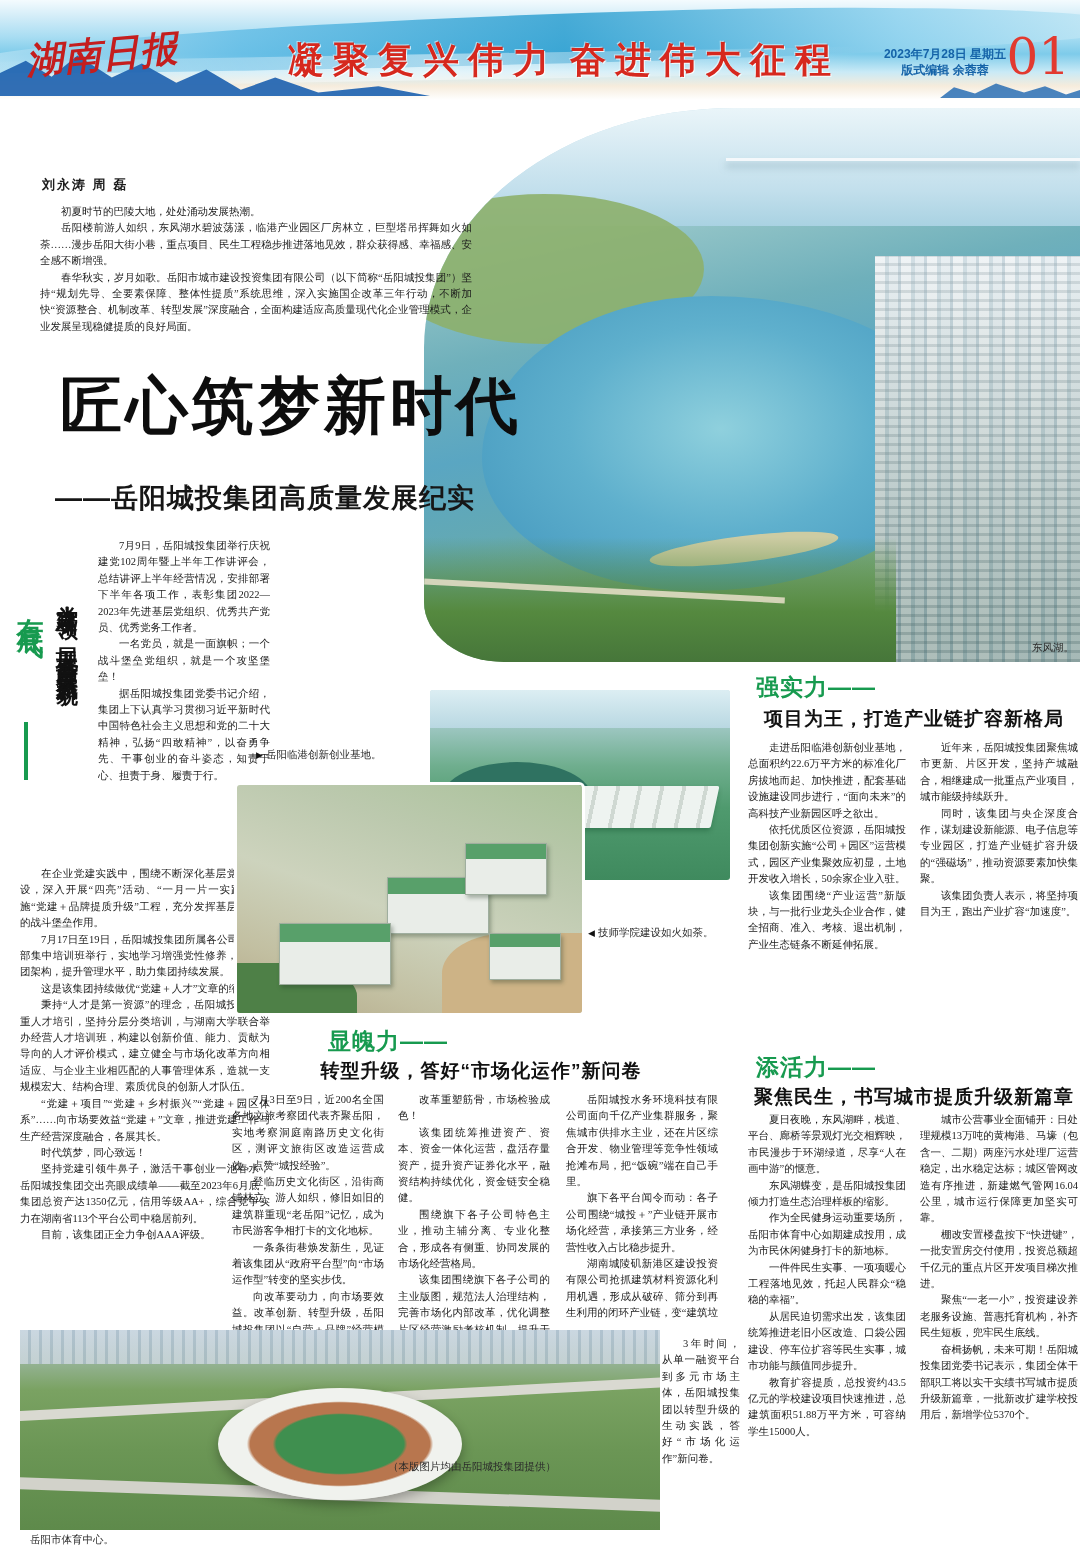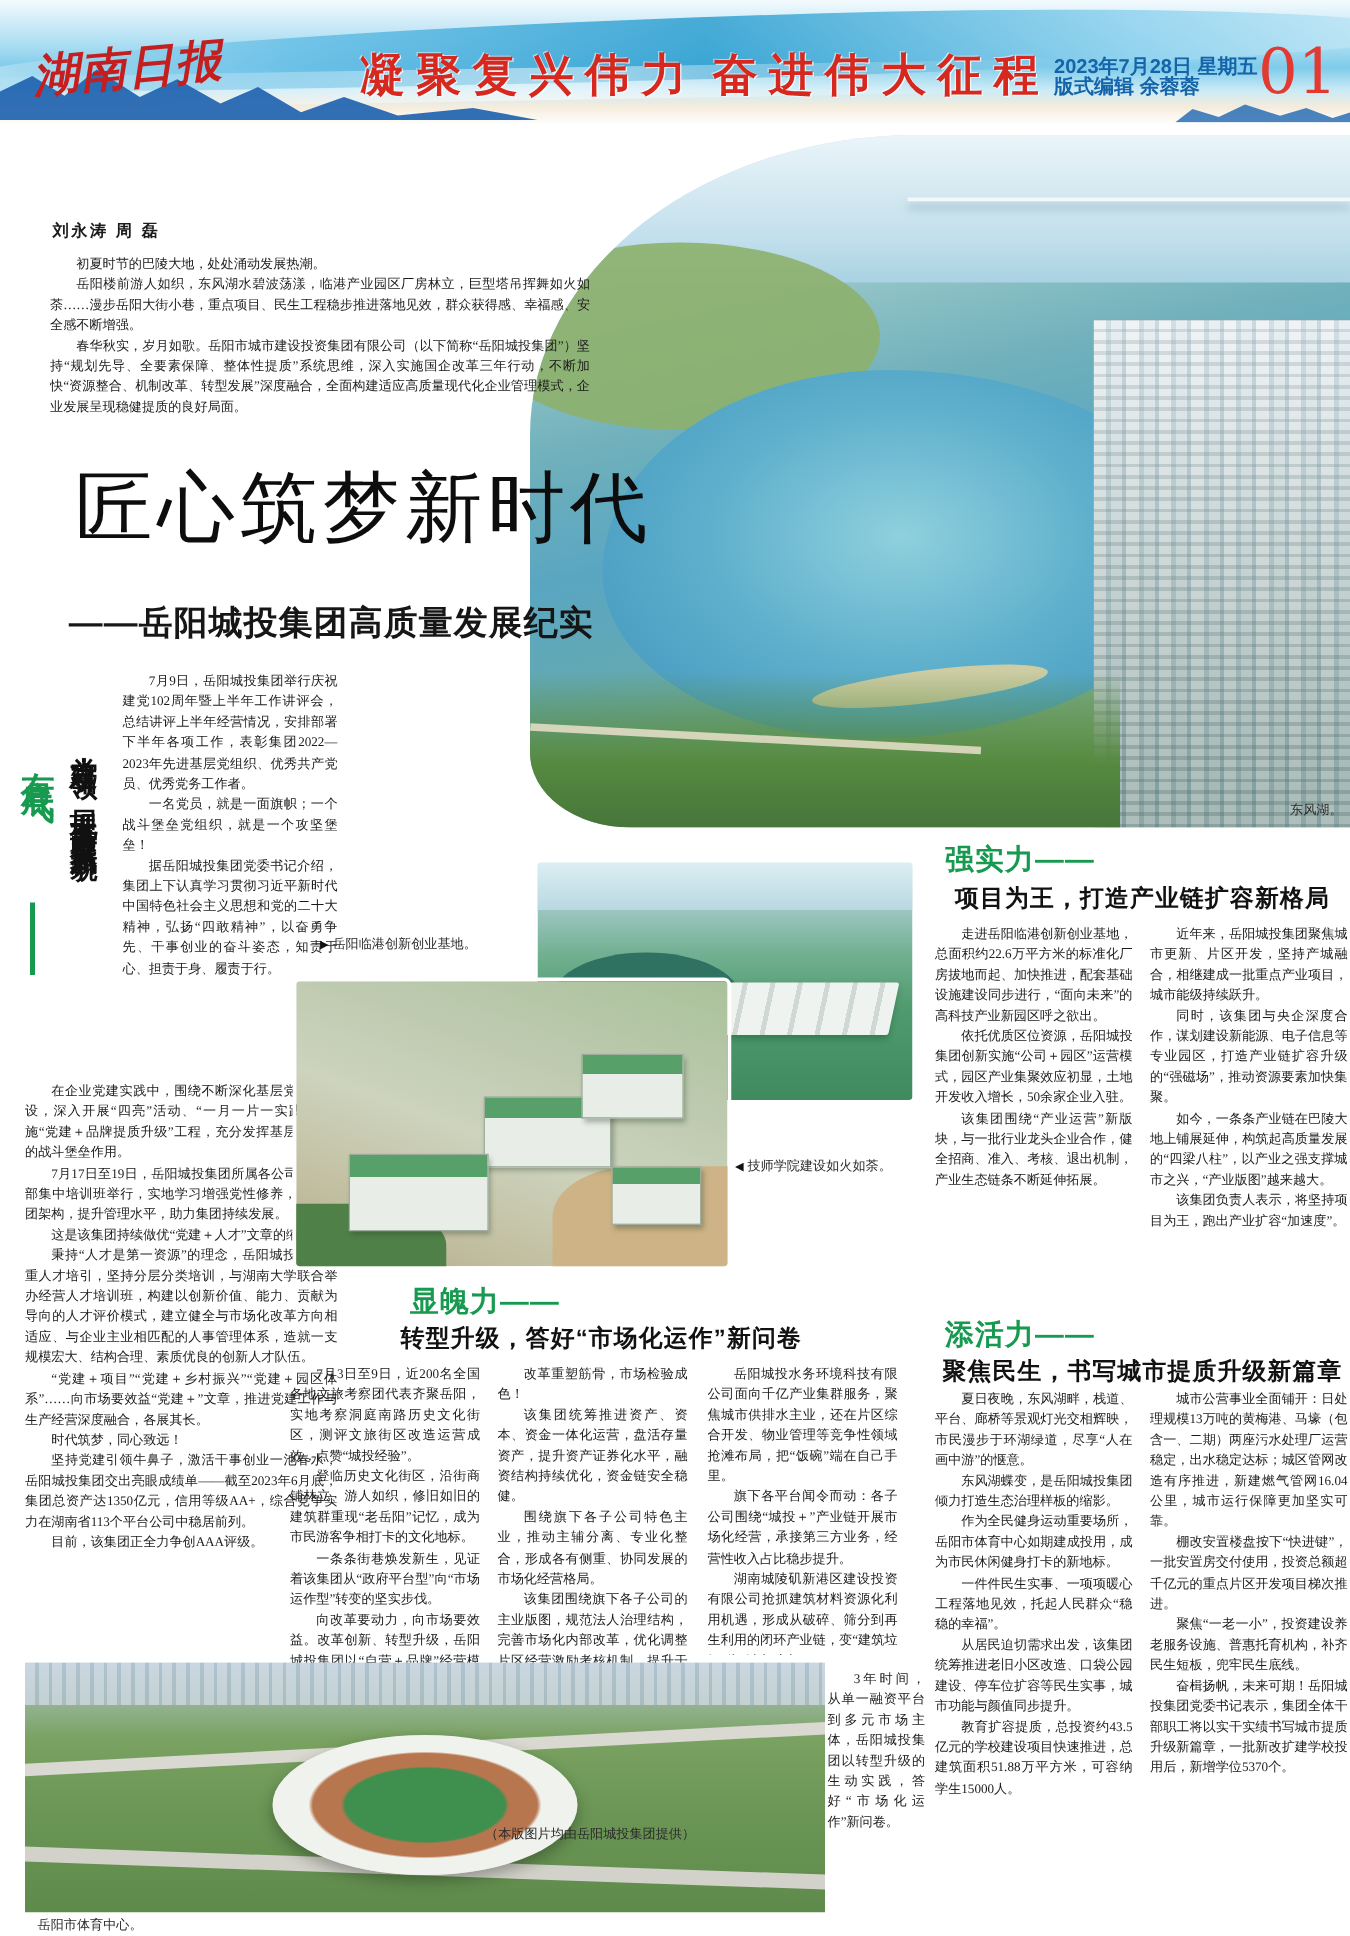--- a/index.html
+++ b/index.html
@@ -16,21 +16,21 @@
     transform:rotate(-1deg);}
   .mtn{position:absolute;left:0;bottom:4px;width:430px;height:44px;background:#1f63b0;opacity:.92;
     clip-path:polygon(0 100%,0 48%,6% 20%,12% 56%,18% 8%,26% 58%,33% 26%,41% 70%,48% 40%,56% 86%,64% 58%,74% 92%,88% 78%,100% 100%);}
   .mtn2{position:absolute;right:0;bottom:2px;width:140px;height:18px;background:#2a6fb4;opacity:.85;
     clip-path:polygon(0 100%,10% 40%,25% 75%,40% 20%,60% 70%,75% 35%,90% 80%,100% 55%,100% 100%);}
   .masthead{position:absolute;left:26px;top:30px;font-family:"DejaVu Serif",serif;font-style:italic;
     font-weight:bold;font-size:37px;color:#c41e1e;transform:rotate(-5deg);letter-spacing:1px;}
   .slogan{position:absolute;top:36px;font-size:36px;font-weight:900;color:#d6281e;letter-spacing:9px;
     text-shadow:1px 1px 0 rgba(255,255,255,.85),-1px -1px 0 rgba(255,255,255,.55);}
   .slogan.left{left:288px;} .slogan.right{left:570px;}
-  .dateblock{position:absolute;right:74px;top:46px;text-align:left;font-size:16px;font-weight:bold;
+  .dateblock{position:absolute;right:74px;top:46px;text-align:center;font-size:12px;font-weight:bold;
     color:#1563a8;line-height:16px;}
   .pagenum{position:absolute;right:10px;top:32px;font-family:"DejaVu Serif",serif;font-size:50px;
     color:#e23a30;line-height:1;}
   
   .photo-main{position:absolute;left:424px;top:108px;width:656px;height:554px;overflow:hidden;
     border-top-left-radius:310px 240px;border-bottom-left-radius:80px 60px;}
   .pm-base{position:absolute;inset:0;background:linear-gradient(168deg,#d7ebf4 0%,#b9d9e6 14%,#8fc2c6 26%,#6fb0bb 38%,#5aa6c2 52%,#63a9b4 64%,#79ab86 78%,#86ae6d 90%,#7aa45f 100%);}
   .pm-river{position:absolute;left:0;top:0;width:100%;height:118px;background:linear-gradient(180deg,#eaf5f9,#c2dfec 70%,#a9d2e2);}
   .pm-bridge{position:absolute;left:46%;top:50px;width:54%;height:3px;background:#f4f8fb;box-shadow:0 6px 7px rgba(110,145,160,.55);}
   .pm-land1{position:absolute;left:-40px;top:86px;width:320px;height:150px;background:#8db06b;border-radius:50%;opacity:.9;}
@@ -64,21 +64,21 @@
   .ps-road1{position:absolute;left:-20px;top:62px;width:120%;height:10px;background:#d9d9d1;transform:rotate(-3deg);}
   .ps-road2{position:absolute;left:-20px;top:160px;width:120%;height:12px;background:#d2d2ca;transform:rotate(2deg);}
   .ps-stadium{position:absolute;left:198px;top:58px;width:244px;height:112px;border-radius:50%;
     background:radial-gradient(ellipse at center,#3f8f4f 0 37%,#b8764e 39% 52%,#f0f2ee 54% 100%);
     box-shadow:0 5px 12px rgba(0,0,0,.3);}
   
   .byline{position:absolute;left:42px;top:176px;font-size:13px;font-weight:bold;letter-spacing:2px;}
   .intro{position:absolute;left:40px;top:204px;width:432px;font-family:"Liberation Serif",serif;
     font-size:11.5px;line-height:19.5px;color:#474747;text-align:justify;}
   .intro p{margin:0;text-indent:2em;}
-  .headline{position:absolute;left:60px;top:364px;font-size:62px;font-weight:400;color:#0d0d0d;letter-spacing:4px;}
+  .headline{position:absolute;left:60px;top:364px;font-size:62px;font-weight:700;color:#0d0d0d;letter-spacing:4px;}
   .subhead{position:absolute;left:55px;top:480px;font-size:27px;font-weight:bold;color:#161616;letter-spacing:1px;}
   .v-label{position:absolute;left:12px;top:596px;writing-mode:vertical-rl;text-orientation:upright;
     font-size:27px;font-weight:900;color:#179a4f;letter-spacing:7px;}
   .v-dash{position:absolute;left:24px;top:722px;width:4px;height:58px;background:#179a4f;}
   .v-title{position:absolute;left:52px;top:588px;writing-mode:vertical-rl;text-orientation:upright;
     font-size:22px;font-weight:bold;color:#111;letter-spacing:4px;}
   .body-col{font-family:"Liberation Serif",serif;font-size:10.5px;line-height:16.4px;color:#1b1b1b;
     text-align:justify;overflow:hidden;}
   .body-col p{margin:0;text-indent:2em;}
   .col-yd-top{position:absolute;left:98px;top:538px;width:172px;height:328px;}
@@ -192,21 +192,20 @@
   <div class="sec-label lbl-q">强实力——</div>
   <div class="sec-title ttl-q">项目为王，打造产业链扩容新格局</div>
   <div class="body-col col-q1">
       <p>走进岳阳临港创新创业基地，总面积约22.6万平方米的标准化厂房拔地而起、加快推进，配套基础设施建设同步进行，“面向未来”的高科技产业新园区呼之欲出。</p>
       <p>依托优质区位资源，岳阳城投集团创新实施“公司＋园区”运营模式，园区产业集聚效应初显，土地开发收入增长，50余家企业入驻。</p>
       <p>该集团围绕“产业运营”新版块，与一批行业龙头企业合作，健全招商、准入、考核、退出机制，产业生态链条不断延伸拓展。</p>
     </div>
   <div class="body-col col-q2">
       <p>近年来，岳阳城投集团聚焦城市更新、片区开发，坚持产城融合，相继建成一批重点产业项目，城市能级持续跃升。</p>
       <p>同时，该集团与央企深度合作，谋划建设新能源、电子信息等专业园区，打造产业链扩容升级的“强磁场”，推动资源要素加快集聚。</p>
-      <p>如今，一条条产业链在巴陵大地上铺展延伸，构筑起高质量发展的“四梁八柱”，以产业之强支撑城市之兴，“产业版图”越来越大。</p>
       <p>该集团负责人表示，将坚持项目为王，跑出产业扩容“加速度”。</p>
     </div>
 
   <div class="sec-label lbl-x">显魄力——</div>
   <div class="sec-title ttl-x">转型升级，答好“市场化运作”新问卷</div>
   <div class="body-col col-x1">
       <p>7月3日至9日，近200名全国各地文旅考察团代表齐聚岳阳，实地考察洞庭南路历史文化街区，测评文旅街区改造运营成效，点赞“城投经验”。</p>
       <p>登临历史文化街区，沿街商铺林立、游人如织，修旧如旧的建筑群重现“老岳阳”记忆，成为市民游客争相打卡的文化地标。</p>
       <p>一条条街巷焕发新生，见证着该集团从“政府平台型”向“市场运作型”转变的坚实步伐。</p>
       <p>向改革要动力，向市场要效益。改革创新、转型升级，岳阳城投集团以“自营＋品牌”经营模式，市场化运作迈出新步伐。</p>

